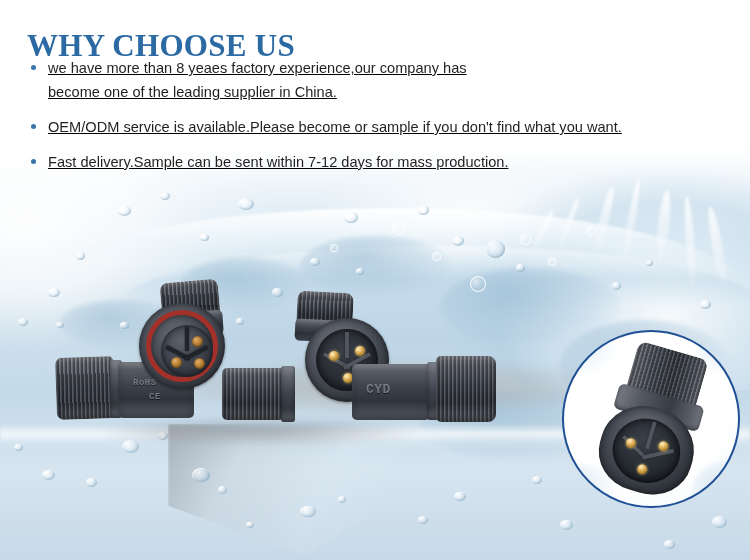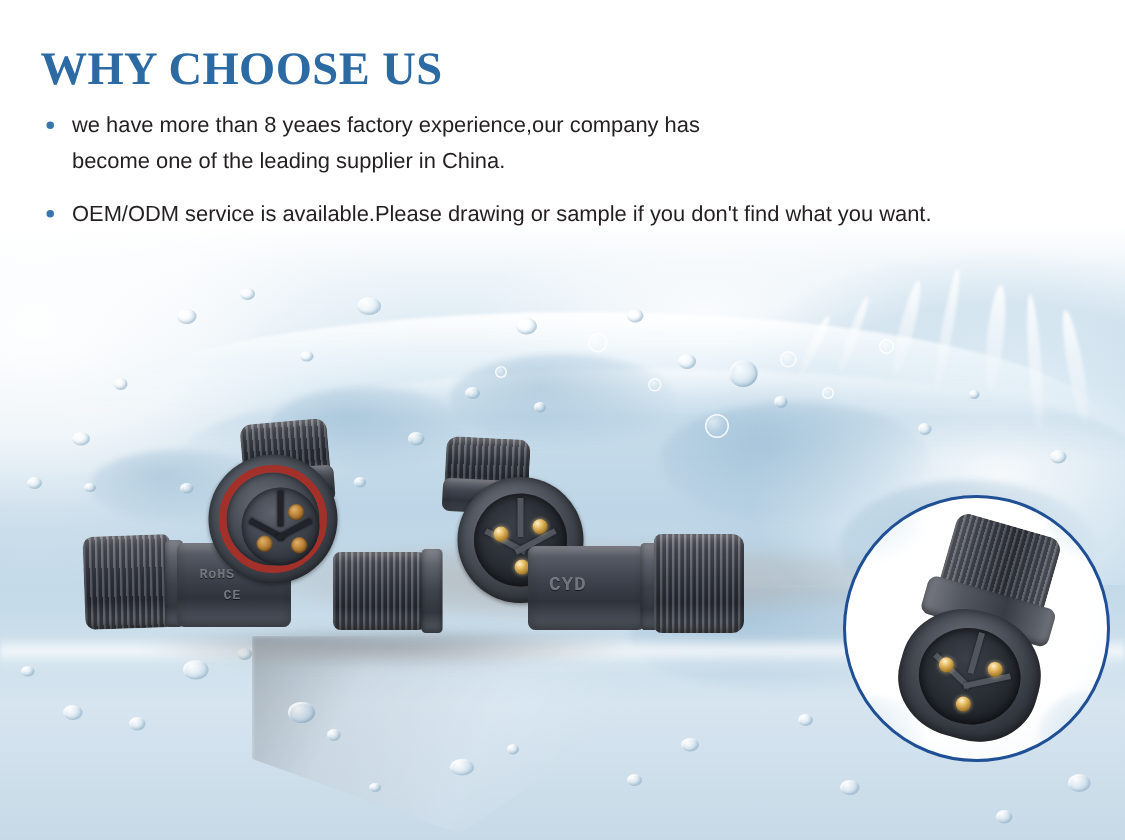--- a/index.html
+++ b/index.html
@@ -184,23 +184,24 @@
     font-family: "Liberation Serif", serif;
     font-weight: bold;
     font-size: 31px;
     letter-spacing: 0.3px;
     color: #2c6aa4;
     white-space: nowrap;
   }
 
   .bullet-list {
     position: absolute;
-    left: 27px; top: 72px;
+    left: 27px; top: 56px;
     width: 700px;
     list-style: none;
+    text-decoration: underline;
   }
 
   .bullet-item {
     position: relative;
     padding-left: 21px;
     margin-bottom: 11px;
     font-size: 14.6px;
     line-height: 24px;
     color: #231f20;
   }
@@ -570,18 +571,22 @@
   <div class="header">
     <div class="page-title">WHY CHOOSE US</div>
 
     <ul class="bullet-list">
       <li class="bullet-item" style="width:470px;">
         <span class="bullet-dot"></span>
         <span>we have more than 8 yeaes factory experience,our company has become one of the leading supplier in China.</span>
       </li>
       <li class="bullet-item" style="margin-top:4px;">
         <span class="bullet-dot"></span>
-        <span>OEM/ODM service is available.Please drawing or sample if you don't find what you want.</span>
+        <span>OEM/ODM service is available.Please become or sample if you don't find what you want.</span>
+      </li>
+      <li class="bullet-item" style="margin-top:4px;">
+        <span class="bullet-dot"></span>
+        <span>Fast delivery.Sample can be sent within 7-12 days for mass production.</span>
       </li>
     </ul>
   </div>
 
 </div>
 
 </body></html>

